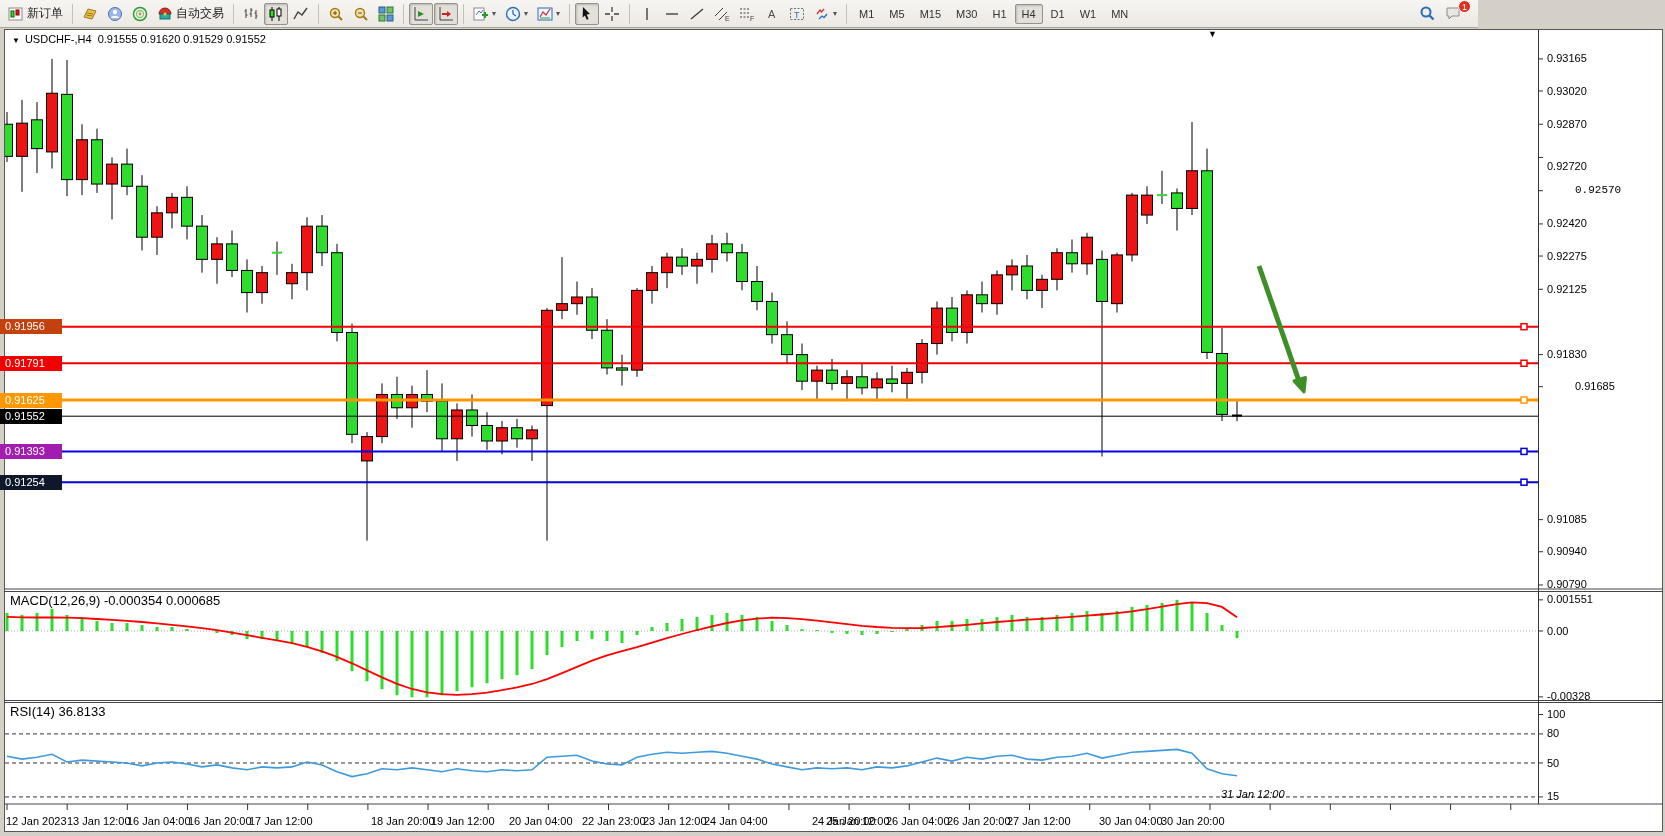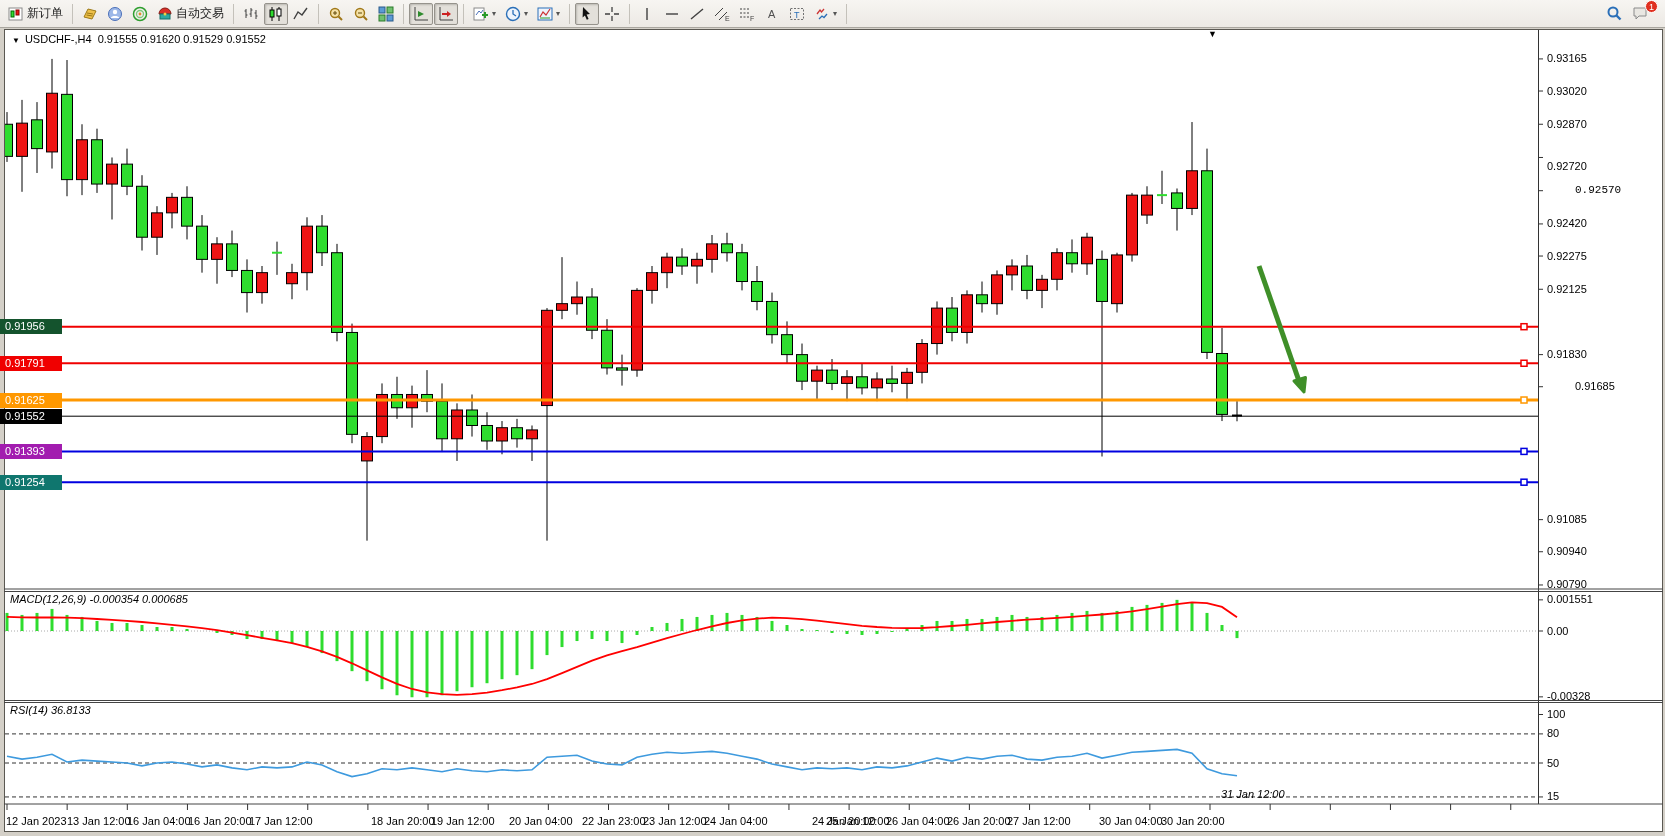--- a/index.html
+++ b/index.html
@@ -1,40 +1,40 @@
 <!DOCTYPE html>
 <html><head>
 <meta charset="utf-8">
 <style>
   *{box-sizing:border-box;margin:0;padding:0;}
   html,body{width:1665px;height:836px;overflow:hidden;background:#d4d0c8;
     font-family:"Liberation Sans",sans-serif;}
   
-  .toolbar{position:absolute;left:0;top:0;width:1665px;height:28px;
+  .toolbar{position:absolute;left:0;top:0;width:1478px;height:28px;
     background:linear-gradient(#f7f5f2,#ece9e4);border-bottom:1px solid #a9a69f;
     display:flex;align-items:center;padding:0 4px;gap:1px;z-index:30;}
   .tbtn{height:22px;min-width:23px;display:flex;align-items:center;justify-content:center;
     border:1px solid transparent;border-radius:2px;font-size:12px;color:#222;padding:0 3px;gap:3px;cursor:default;}
   .tbtn.pressed{background:#e3e0da;border-color:#96938c;box-shadow:inset 1px 1px 2px rgba(0,0,0,.18);}
   .tf{font-size:11px;color:#333;padding:0 6px;height:20px;}
   .sep{width:1px;height:20px;background:#c4c1ba;margin:0 4px;}
   .caret{font-size:8px;color:#555;}
   .spacer{flex:1;}
   .badge{position:absolute;top:-4px;right:-6px;background:#e03020;color:#fff;border-radius:50%;
     width:13px;height:13px;font-size:9px;line-height:13px;text-align:center;border:1px solid #fff;}
   
   #win-bg{position:absolute;left:4px;top:29px;width:1659px;height:803px;background:#fff;
     border:1px solid #5a5852;z-index:1;}
   #chart-svg{position:absolute;left:0;top:0;width:1665px;height:836px;z-index:5;pointer-events:none;}
   #labels{position:absolute;left:0;top:0;width:1665px;height:836px;z-index:10;pointer-events:none;}
   .axlbl{position:absolute;font-size:11px;color:#000;white-space:nowrap;}
   .dlbl{position:absolute;top:815px;font-size:11px;color:#000;white-space:nowrap;}
   .pricebox{position:absolute;left:1540px;width:62px;height:15px;color:#fff;font-size:11px;
     line-height:15px;padding-left:5px;white-space:nowrap;}
-  .phead{position:absolute;font-size:11px;color:#000;white-space:nowrap;font-style:italic;}
+  .phead{position:absolute;font-size:13px;color:#000;white-space:nowrap;}
   #chart-title{position:absolute;left:12px;top:33px;font-size:11px;color:#000;z-index:11;}
   #chart-title .dd{font-size:8px;margin-right:5px;}
   #shift-marker{position:absolute;left:1208px;top:29px;font-size:9px;color:#000;z-index:11;}
   .strip{position:absolute;background:#d4d0c8;z-index:6;}
 </style>
 </head>
 <body>
 
 <div class="toolbar">
   <div class="tbtn">
@@ -207,20 +207,31 @@
       </svg>
   </div>
   <div class="tbtn">
     <svg width="16" height="16">
         <path d="M3 8l3-4 1.5 2L10 3" fill="none" stroke="#cc3333" stroke-width="1.3"></path>
         <path d="M5 13l3-3 2 1.5L13 8" fill="none" stroke="#2a6fb8" stroke-width="1.3"></path>
       </svg>
     <span class="caret">▾</span>
   </div>
   <div class="sep"></div>
+  <div id="tf-box" style="display:flex;align-items:center;gap:1px;">
+      <div class="tbtn tf">M1</div>
+      <div class="tbtn tf">M5</div>
+      <div class="tbtn tf">M15</div>
+      <div class="tbtn tf">M30</div>
+      <div class="tbtn tf">H1</div>
+      <div class="tbtn tf pressed">H4</div>
+      <div class="tbtn tf">D1</div>
+      <div class="tbtn tf">W1</div>
+      <div class="tbtn tf">MN</div>
+    </div>
   <div class="spacer"></div>
   <div class="tbtn">
     <svg width="17" height="17">
         <circle cx="7" cy="7" r="4.5" fill="none" stroke="#2a6fb8" stroke-width="2"></circle>
         <line x1="10.5" y1="10.5" x2="14.5" y2="14.5" stroke="#2a6fb8" stroke-width="2.4"></line>
       </svg>
   </div>
   <div class="tbtn" style="position:relative;margin-right:8px;">
     <svg width="17" height="17">
         <path d="M2 3h12v8H7l-3 3v-3H2z" fill="#e9e7e2" stroke="#8a8a8a"></path>
@@ -569,25 +580,25 @@
     <line x1="1510.75" y1="804" x2="1510.75" y2="810" stroke="#333"></line>
   </svg>
 
 <div id="labels">
   <div id="chart-title">
     <span class="dd">▼</span><span>USDCHF-,H4</span>&nbsp;&nbsp;<span>0.91555 0.91620 0.91529 0.91552</span>
   </div>
   <div id="shift-marker">▼</div>
   <div class="phead" style="left:10px;top:593px;">MACD(12,26,9) -0.000354 0.000685</div>
   <div class="phead" style="left:10px;top:704px;">RSI(14) 36.8133</div>
-<div class="pricebox" style="left: 0px; top: 319.202px; background: #14532d;">0.91956</div>
+<div class="pricebox" style="left: 0px; top: 319.202px; background: #c2410c;">0.91956</div>
     <div class="pricebox" style="left: 0px; top: 355.75px; background: rgb(240, 0, 0);">0.91791</div>
     <div class="pricebox" style="left: 0px; top: 392.519px; background: rgb(255, 152, 0);">0.91625</div>
     <div class="pricebox" style="left: 0px; top: 443.907px; background: #a21caf;">0.91393</div>
-    <div class="pricebox" style="left: 0px; top: 474.695px; background: #0f766e;">0.91254</div>
+    <div class="pricebox" style="left: 0px; top: 474.695px; background: #0f172a;">0.91254</div>
     <div class="pricebox" style="left: 0px; top: 408.688px; background: rgb(0, 0, 0);">0.91552</div>
     <div class="axlbl" style="left: 1547px; top: 52.409px;">0.93165</div>
     <div class="axlbl" style="left: 1547px; top: 84.5265px;">0.93020</div>
     <div class="axlbl" style="left: 1547px; top: 117.751px;">0.92870</div>
     <div class="axlbl" style="left: 1547px; top: 160px;">0.92720</div>
     <div class="axlbl" style="left: 1575px; top: 184.202px; font-family: Liberation Mono, monospace;">0.92570</div>
     <div class="axlbl" style="left: 1547px; top: 217.426px;">0.92420</div>
     <div class="axlbl" style="left: 1547px; top: 249.544px;">0.92275</div>
     <div class="axlbl" style="left: 1547px; top: 282.769px;">0.92125</div>
     <div class="axlbl" style="left: 1547px; top: 348.111px;">0.91830</div>

